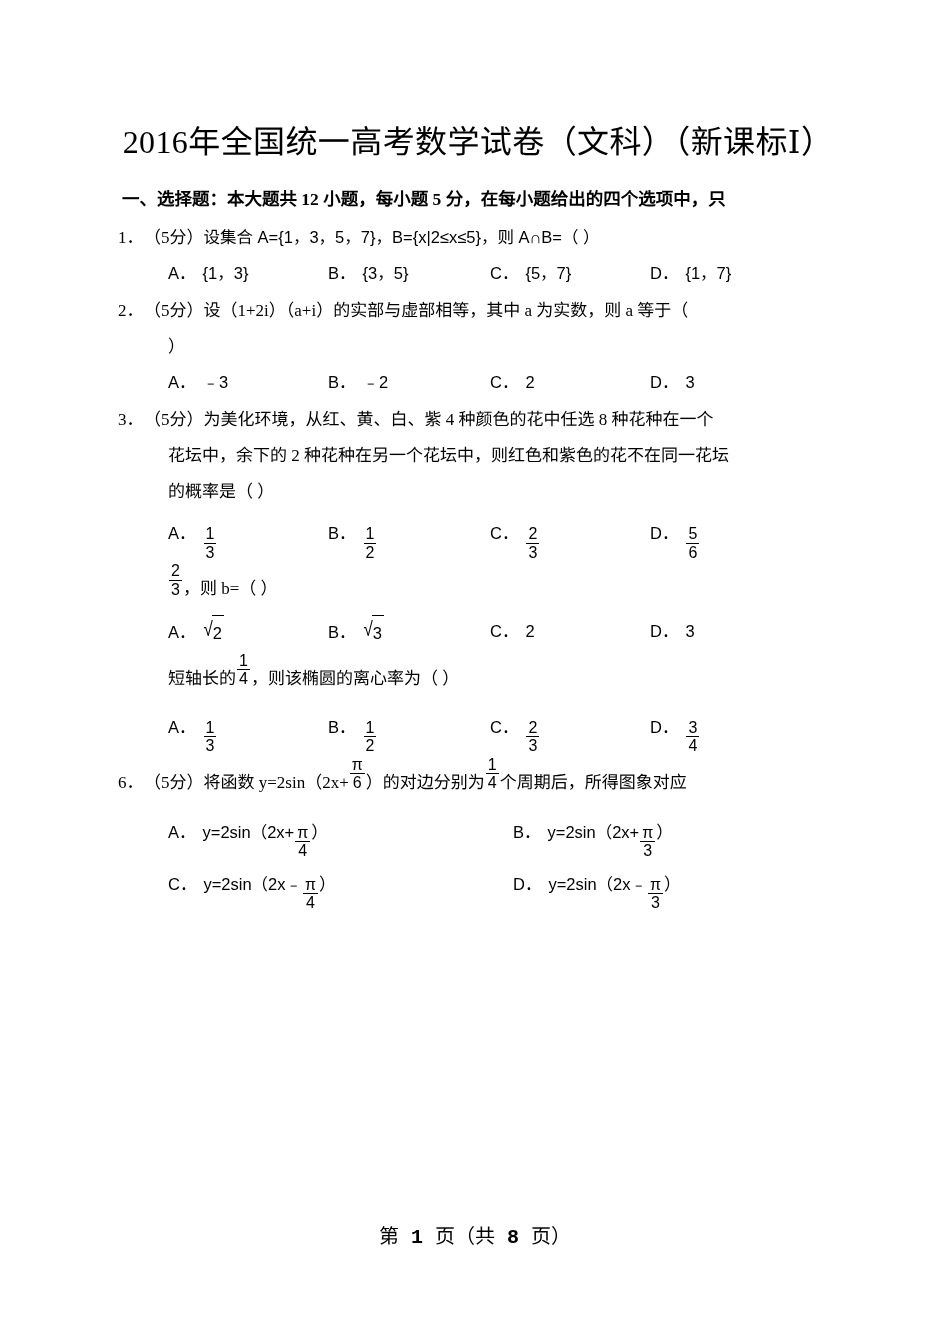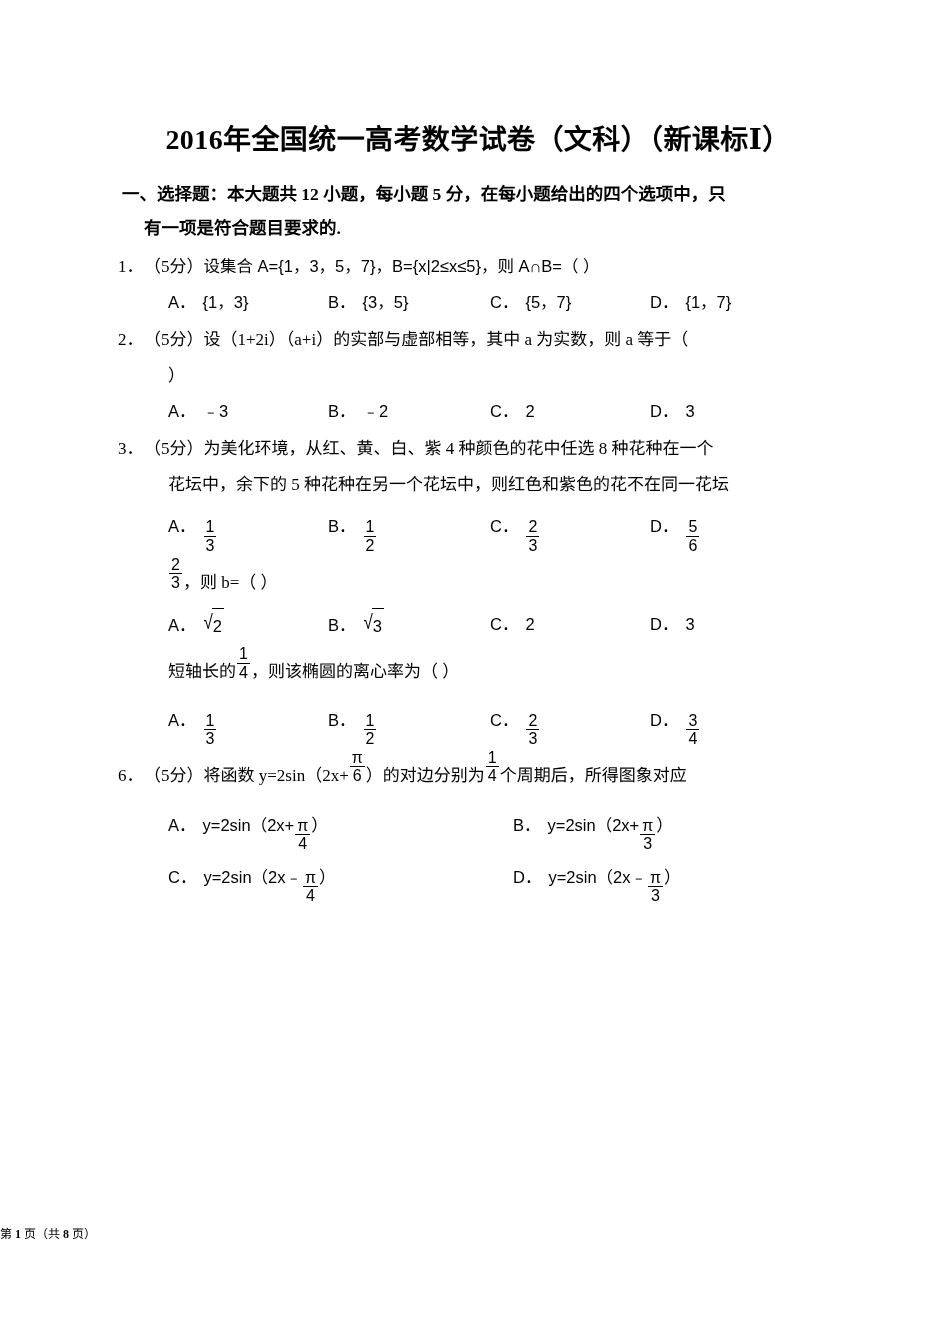--- a/index.html
+++ b/index.html
@@ -25,22 +25,22 @@
   }
   .content {
     position: absolute;
     left: 113px;
     top: 122px;
     width: 730px;
   }
 
   
   .doc-title {
-    font-size: 28px;
-    font-weight: bold;
+    font-size: 32px;
+    font-weight: normal;
     text-align: center;
     letter-spacing: 0.4px;
     line-height: 1.25;
     margin: 0 0 20px 0;
     white-space: nowrap;
   }
 
   
   .section-head {
     font-size: 17.5px;
@@ -150,37 +150,37 @@
     font-family: "Liberation Sans", "DejaVu Sans", sans-serif;
     font-size: 16.5px;
   }
 
   
   .footer {
     position: absolute;
     left: 0;
     top: 1228px;
     width: 950px;
-    font-size: 12px;
+    text-align: center;
+    font-size: 20px;
     line-height: 1;
-    font-family: Liberation Serif, serif;
+    font-family: Liberation Mono, monospace;
   }
   .footer b { font-weight: bold; }
 </style>
 </head>
 <body>
 
 <div class="page">
   <div class="content">
 
     <div class="doc-title">2016年全国统一高考数学试卷（文科）（新课标Ⅰ）</div>
 
     <div class="section-head">
       <span>一、选择题：本大题共 12 小题，每小题 5 分，在每小题给出的四个选项中，只</span>
-      <span class="cont">有一项是符合题目要求的.</span>
     </div>
 
     <div class="q">
       <div class="q-body">
         <span class="qline">
           <span class="q-num">1．</span><span>（5分）</span><span class="ascii">设集合 A=</span><span class="ascii">{1，3，5，7}</span><span class="ascii">，B=</span><span class="ascii">{x|2≤x≤5}</span><span class="ascii">，则 A∩B=（    ）</span>
         </span>
       </div>
       <div class="opts">
         <div class="opt">
@@ -227,21 +227,22 @@
             <span class="ascii">3</span>
           </div>
       </div>
     </div>
 
     <div class="q">
       <div class="q-body">
         <span class="qline">
           <span class="q-num">3．</span><span>（5分）</span><span>为美化环境，从红、黄、白、紫 4 种颜色的花中任选 8 种花种在一个</span>
         </span>
-        <span class="qline ind">花坛中，余下的 5 种花种在另一个花坛中，则红色和紫色的花不在同一花坛</span>
+        <span class="qline ind">花坛中，余下的 2 种花种在另一个花坛中，则红色和紫色的花不在同一花坛</span>
+        <span class="qline ind">的概率是（    ）</span>
       </div>
       <div class="opts tall">
         <div class="opt">
             <span class="lab ascii">A．</span>
             <span class="frac ascii">
               <span class="num">1</span>
               <span class="den">3</span>
             </span>
           </div>
         <div class="opt">

